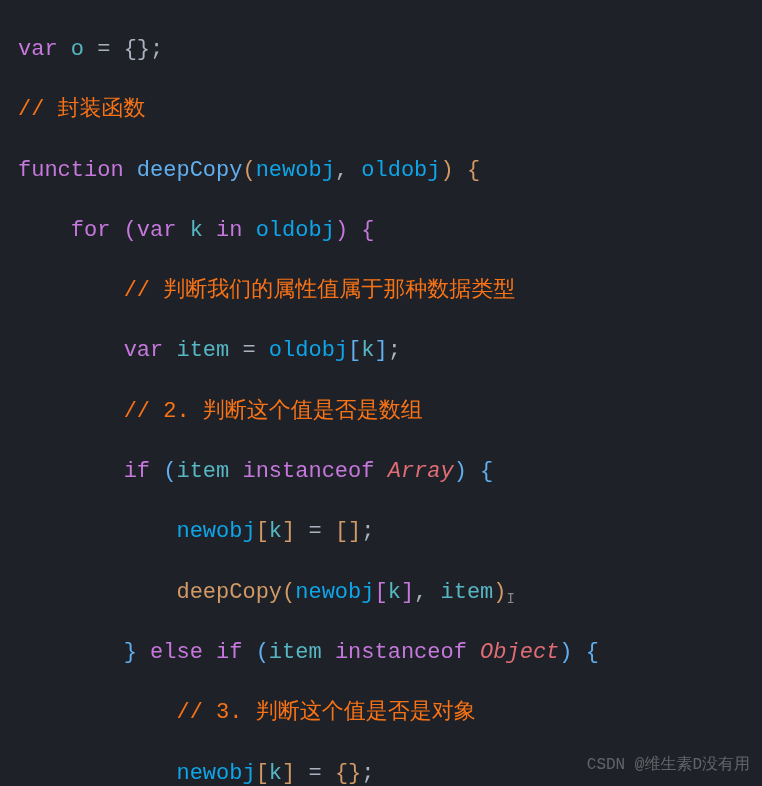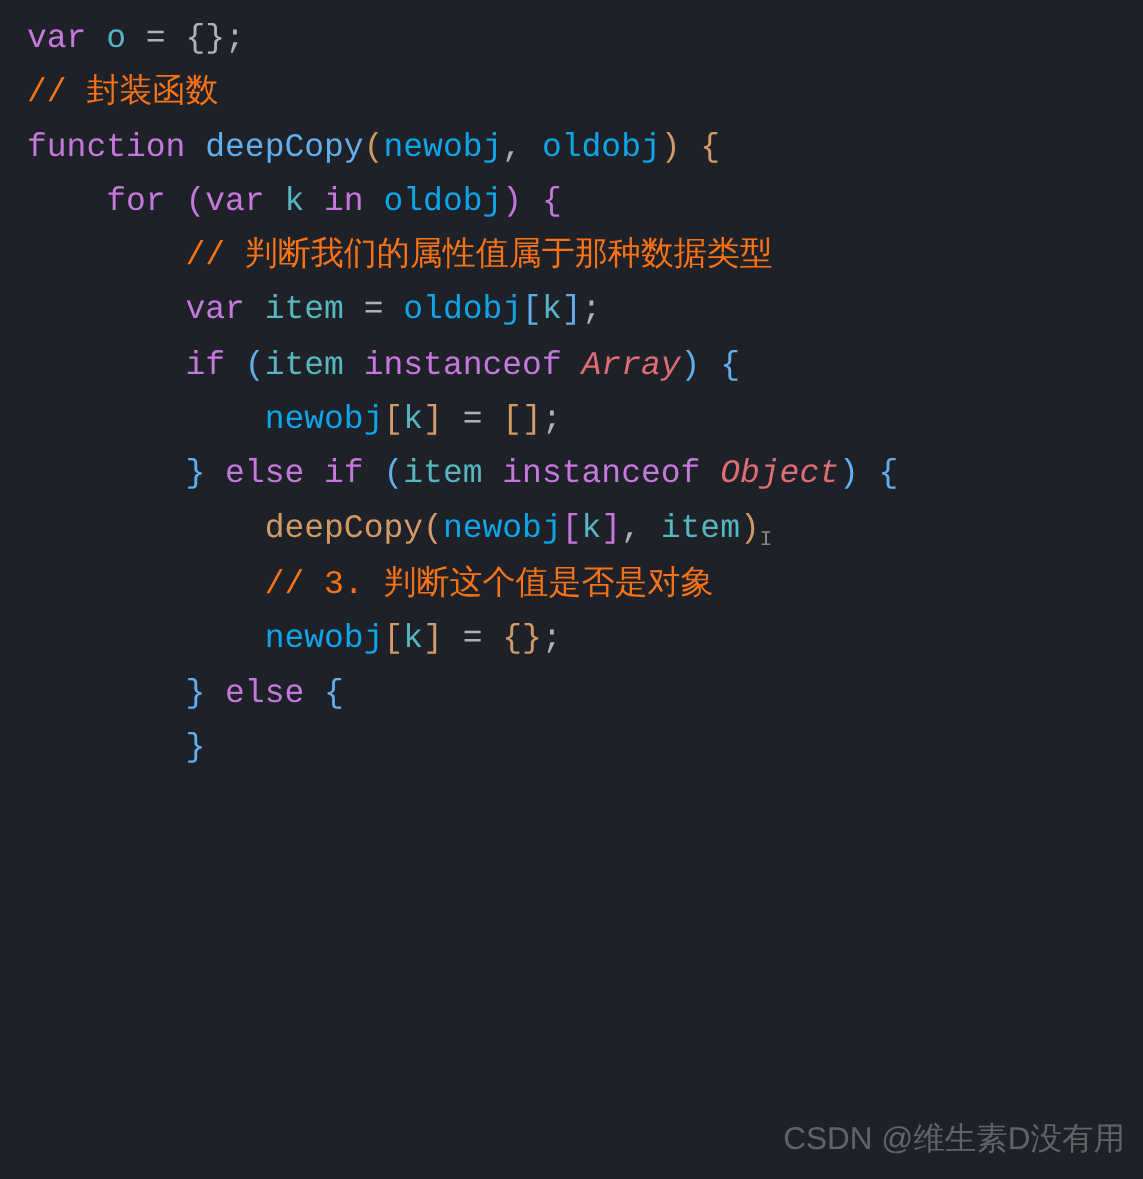--- a/index.html
+++ b/index.html
@@ -16,20 +16,21 @@
       padding: 8px 0;
       width: 762px;
       height: 786px;
       overflow: hidden;
       position: relative;
     }
     .line {
       padding: 0 18px;
       white-space: pre;
       position: relative;
+      margin-top: 24px;
     }
     .kw { color: #c678dd; }
     .kw-italic { color: #c678dd; }
     .fn { color: #61afef; }
     .fn-call { color: #d19a66; }
     .var { color: #0ea5e9; }
     .var2 { color: #56b6c2; }
     .comment { color: #f97316; }
     .punct { color: #abb2bf; }
     .brace { color: #abb2bf; }
@@ -40,22 +41,22 @@
     .paren-p { color: #c678dd; }
     .type { color: #e06c75; font-style: italic; }
     .highlight {
       background: rgba(171, 178, 191, 0.04);
     }
     .watermark {
       position: absolute;
       bottom: 8px;
       right: 12px;
       color: rgba(200, 200, 200, 0.4);
-      font-size: 21px;
-      font-family: Liberation Sans, sans-serif;
+      font-size: 16px;
+      font-family: Liberation Mono, monospace;
     }
     .text-cursor {
       color: #888;
       font-size: 14px;
       vertical-align: sub;
     }
   </style>
 </head>
 <body>
 
@@ -67,28 +68,29 @@
 
 <div class="line"><span class="kw">function</span> <span class="fn">deepCopy</span><span class="brace-y">(</span><span class="var">newobj</span><span class="punct">, </span><span class="var">oldobj</span><span class="brace-y">) {</span></div>
 
 <div class="line">    <span class="kw">for</span><span class="brace-p"> (</span><span class="kw">var</span> <span class="var2">k</span> <span class="kw-italic">in</span> <span class="var">oldobj</span><span class="brace-p">) {</span></div>
 
 <div class="line">        <span class="comment">// 判断我们的属性值属于那种数据类型</span></div>
 
 
 <div class="line">        <span class="kw">var</span> <span class="var2">item</span><span class="punct"> = </span><span class="var">oldobj</span><span class="bracket">[</span><span class="var2">k</span><span class="bracket">]</span><span class="punct">;</span></div>
 
+<div class="line">        <span class="comment">// 2. 判断这个值是否是数组</span></div>
 
 <div class="line">        <span class="kw">if</span><span class="paren-b"> (</span><span class="var2">item</span> <span class="kw-italic">instanceof</span> <span class="type">Array</span><span class="paren-b">) {</span></div>
 
 <div class="line">            <span class="var">newobj</span><span class="brace-y">[</span><span class="var2">k</span><span class="brace-y">]</span><span class="punct"> = </span><span class="brace-y">[]</span><span class="punct">;</span></div>
 
+<div class="line">            <span class="fn-call">deepCopy</span><span class="brace-y">(</span><span class="var">newobj</span><span class="paren-p">[</span><span class="var2">k</span><span class="paren-p">]</span><span class="punct">, </span><span class="var2">item</span><span class="brace-y">)</span><span class="text-cursor">I</span></div>
+
 <div class="line">        <span class="paren-b">}</span> <span class="kw">else if</span><span class="paren-b"> (</span><span class="var2">item</span> <span class="kw-italic">instanceof</span> <span class="type">Object</span><span class="paren-b">) {</span></div>
-
-<div class="line">            <span class="fn-call">deepCopy</span><span class="brace-y">(</span><span class="var">newobj</span><span class="paren-p">[</span><span class="var2">k</span><span class="paren-p">]</span><span class="punct">, </span><span class="var2">item</span><span class="brace-y">)</span><span class="text-cursor">I</span></div>
 
 <div class="line">            <span class="comment">// 3. 判断这个值是否是对象</span></div>
 
 <div class="line">            <span class="var">newobj</span><span class="brace-y">[</span><span class="var2">k</span><span class="brace-y">]</span><span class="punct"> = </span><span class="brace-y">{}</span><span class="punct">;</span></div>
 
 
 <div class="line">        <span class="paren-b">}</span> <span class="kw">else</span><span class="paren-b"> {</span></div>
 
 
 

